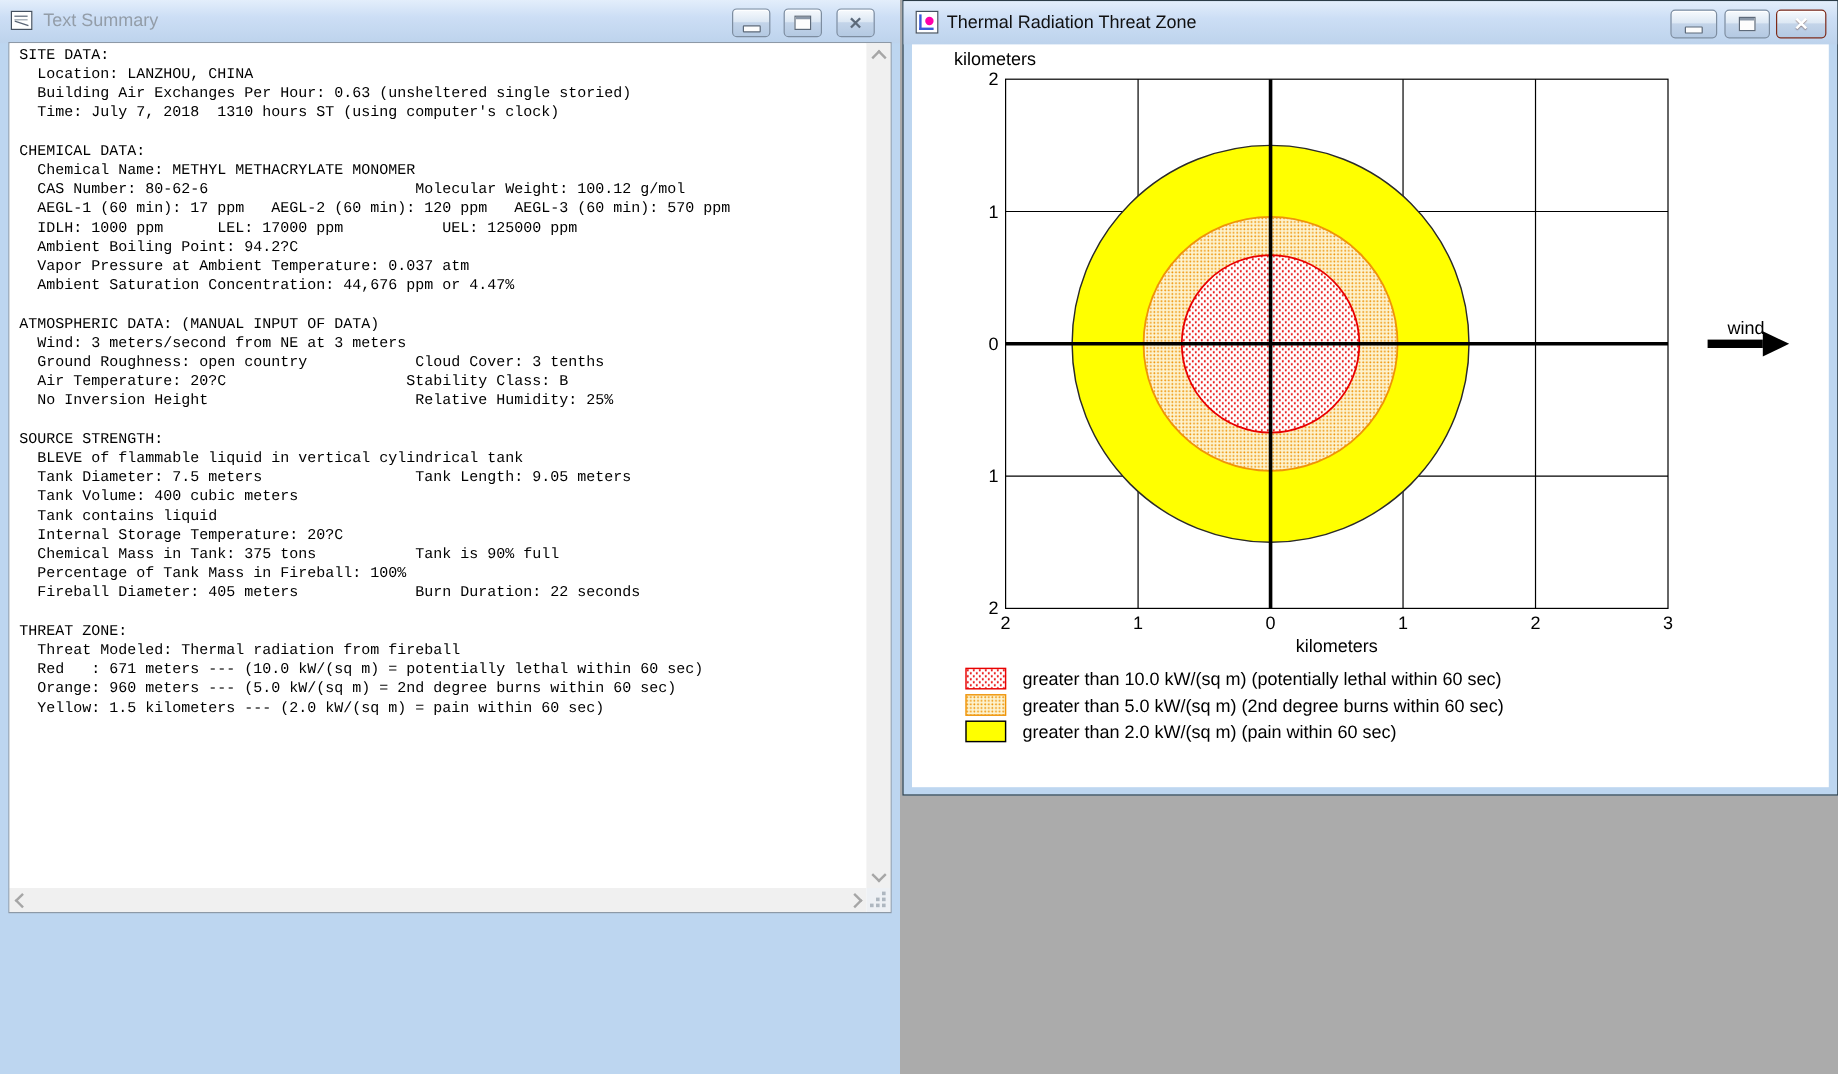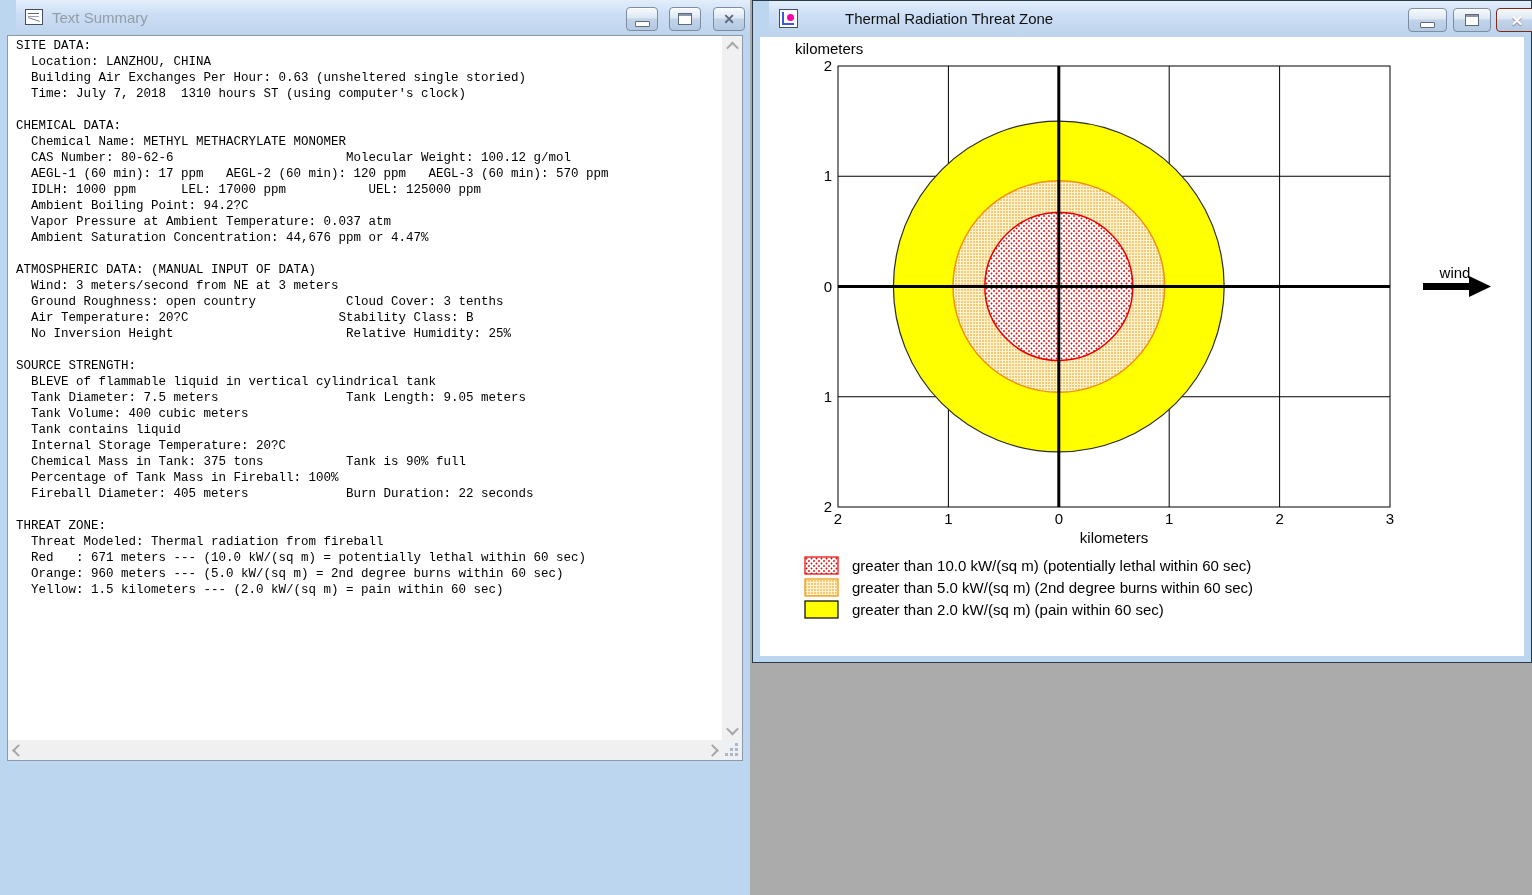--- a/index.html
+++ b/index.html
@@ -4,28 +4,28 @@
 <style>
   html,body{margin:0;padding:0;}
   body{
     width:1532px;height:895px;position:relative;overflow:hidden;
     background:#ababab;
     font-family:"Liberation Sans", sans-serif;
   }
   
   .window{position:absolute;background:#bdd6f0;}
   .titlebar{
-    position:absolute;left:16px;top:0;right:0;height:36px;
+    position:absolute;left:0;top:0;right:0;height:36px;
     background:linear-gradient(#e3eefb 0%, #ccdef5 40%, #bdd3ec 100%);
   }
   .title{
     position:absolute;left:36px;top:9px;font-size:15px;white-space:nowrap;
   }
   .title.inactive{color:#939da8;}
-  .title.active{color:#101010;margin-left:40px;}
+  .title.active{color:#101010;}
   .tb-btn{
     position:absolute;top:7px;height:24px;border-radius:4px;
     border:1px solid #7d8da0;box-sizing:border-box;
     background:linear-gradient(#f7fafd 0%, #dde8f4 45%, #c3d4e9 50%, #b4c9e2 100%);
     box-shadow:inset 0 1px #ffffff;
     display:flex;align-items:center;justify-content:center;
   }
   .tb-btn.close-active{
     background:linear-gradient(#f3bfab 0%, #e0males 0%, #e58166 35%, #d5543a 55%, #c64428 85%, #d9653f 100%);
     border-color:#7e2a18;

